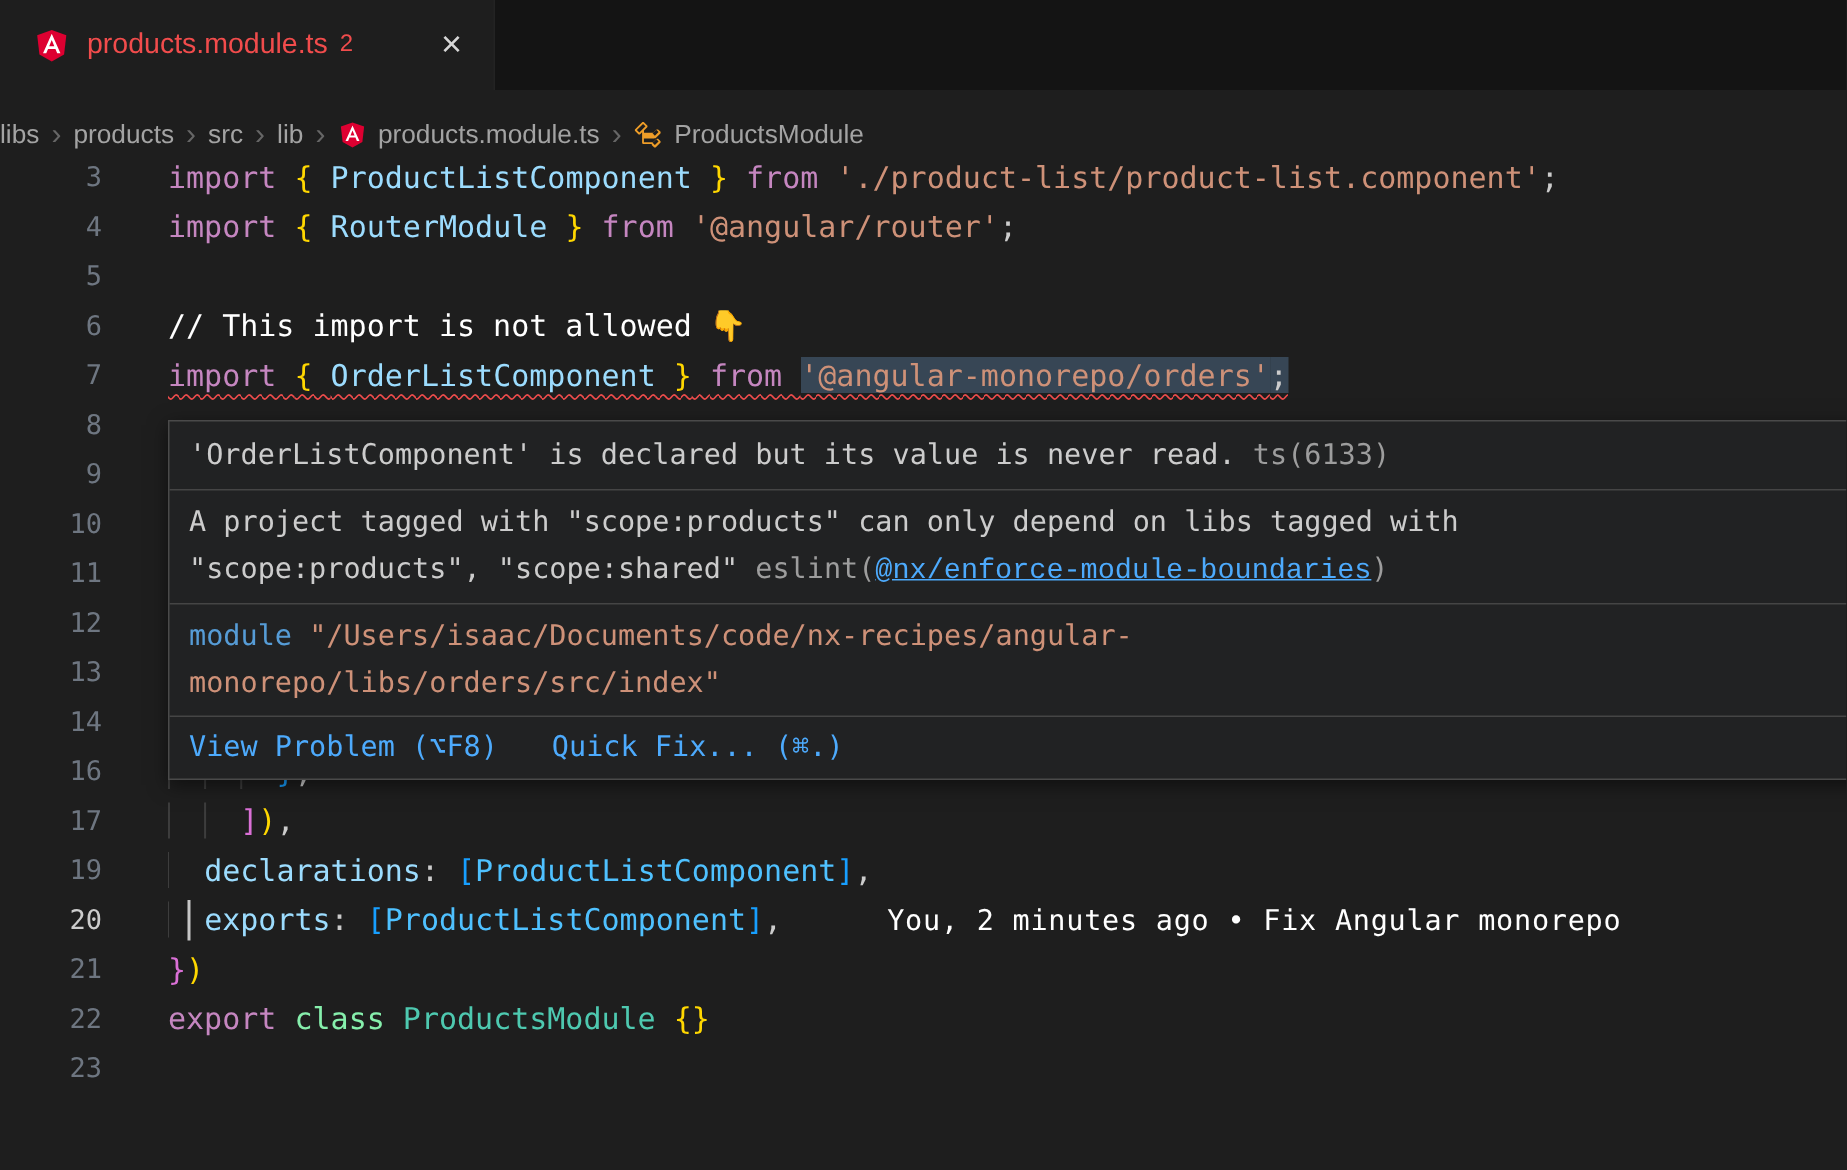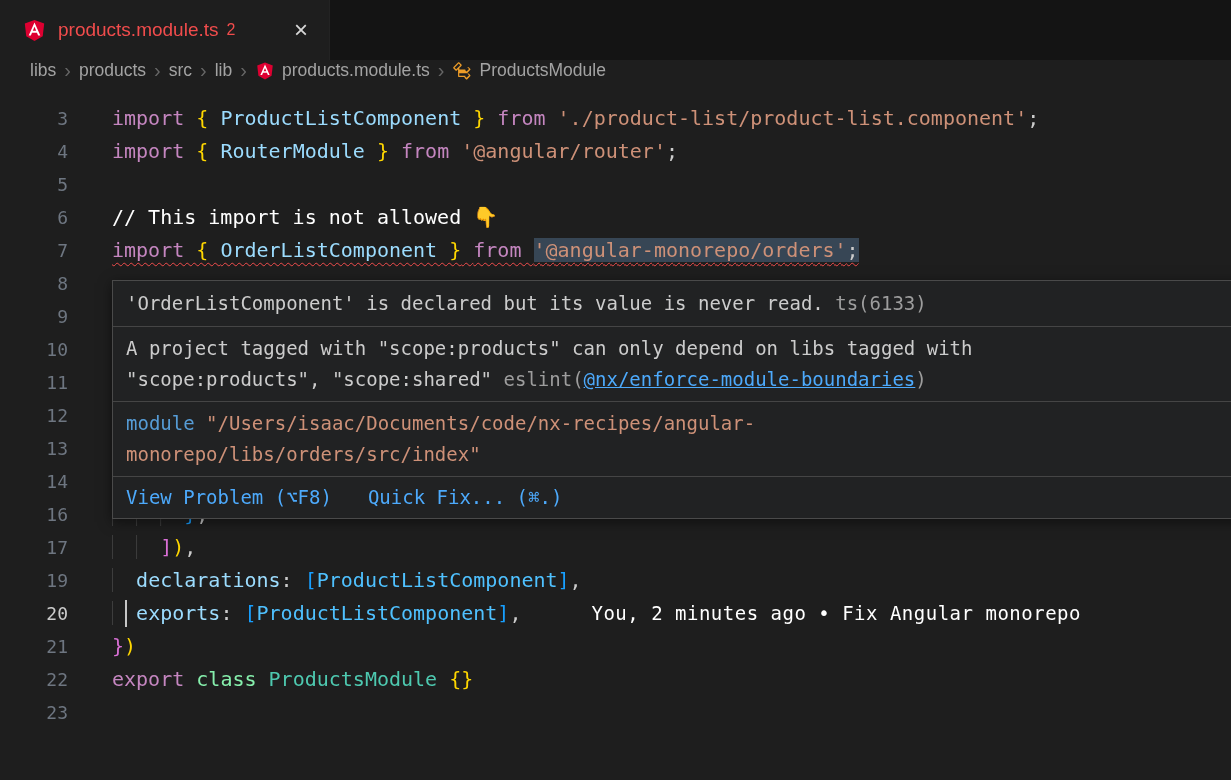--- a/index.html
+++ b/index.html
@@ -10,21 +10,21 @@
 
   
   .tabbar { height:60px; background:#141414; display:flex; align-items:stretch; flex:0 0 auto; }
   .tab { width:330px; background:#1e1e1e; display:flex; align-items:center; padding:0 14px 0 22px; border-right:1px solid #232323; }
   .tab-icon { width:25px; height:25px; flex:0 0 auto; margin-right:11px; }
   .tab-title { color:#f14c4c; font-size:19px; white-space:nowrap; }
   .tab-badge { color:#f14c4c; font-size:16px; margin-left:8px; }
   .tab-close { margin-left:auto; color:#d7d7d7; font-size:24px; line-height:24px; width:28px; height:28px; display:flex; align-items:center; justify-content:center; border-radius:4px; cursor:pointer; }
 
   
-  .breadcrumbs { height:40px; background:#1e1e1e; display:flex; align-items:flex-start; padding-left:30px; color:#a3a3a3; font-size:17.5px; flex:0 0 auto; }
+  .breadcrumbs { height:40px; background:#1e1e1e; display:flex; align-items:flex-end; color:#a3a3a3; font-size:17.5px; flex:0 0 auto; }
   .crumb { display:flex; align-items:center; white-space:nowrap; cursor:pointer; }
   .crumb-sep { color:#666; font-size:20px; padding:0 8px; line-height:1; }
   .crumb-icon { width:20px; height:20px; margin-right:7px; display:inline-flex; }
 
   
   .editor { position:relative; flex:1 1 auto; overflow:hidden; padding-top:2px;
             font-family:"DejaVu Sans Mono", monospace; font-size:20px; line-height:33px; }
   .line { display:flex; height:33px; }
   .ln { flex:0 0 68px; text-align:right; color:#6e7681; font-size:18px; line-height:33px; }
   .ln.active { color:#cccccc; }
@@ -53,21 +53,21 @@
 
   
   .hover { position:absolute; left:112px; top:160px; width:1184px; z-index:10;
            background:#212223; border:1px solid #4a4a4a; box-shadow:0 3px 12px rgba(0,0,0,.5);
            font-family:"DejaVu Sans Mono", monospace; font-size:19px; line-height:31px; color:#cccccc;margin-top:20px; }
   .hv-sec { padding:7px 13px; border-bottom:1px solid #454545; }
   .hv-sec.multi { padding:6px 13px; }
   .hv-dim { color:#9d9d9d; }
   .hv-kw { color:#569cd6; }
   .hv-str { color:#ce9178; }
-  .hv-link { color:#4daafc; text-decoration:underline; cursor:pointer; }
+  .hv-link { color:#4daafc; text-decoration:underline; cursor:pointer;font-family:Liberation Mono, monospace; }
   .hv-actions { display:flex; gap:36px; padding:5px 13px; }
   .hv-action { color:#4daafc; cursor:pointer; white-space:nowrap; }
 </style>
 </head>
 <body>
 
 <div class="window">
 
   <div class="tabbar">
     <div class="tab">

